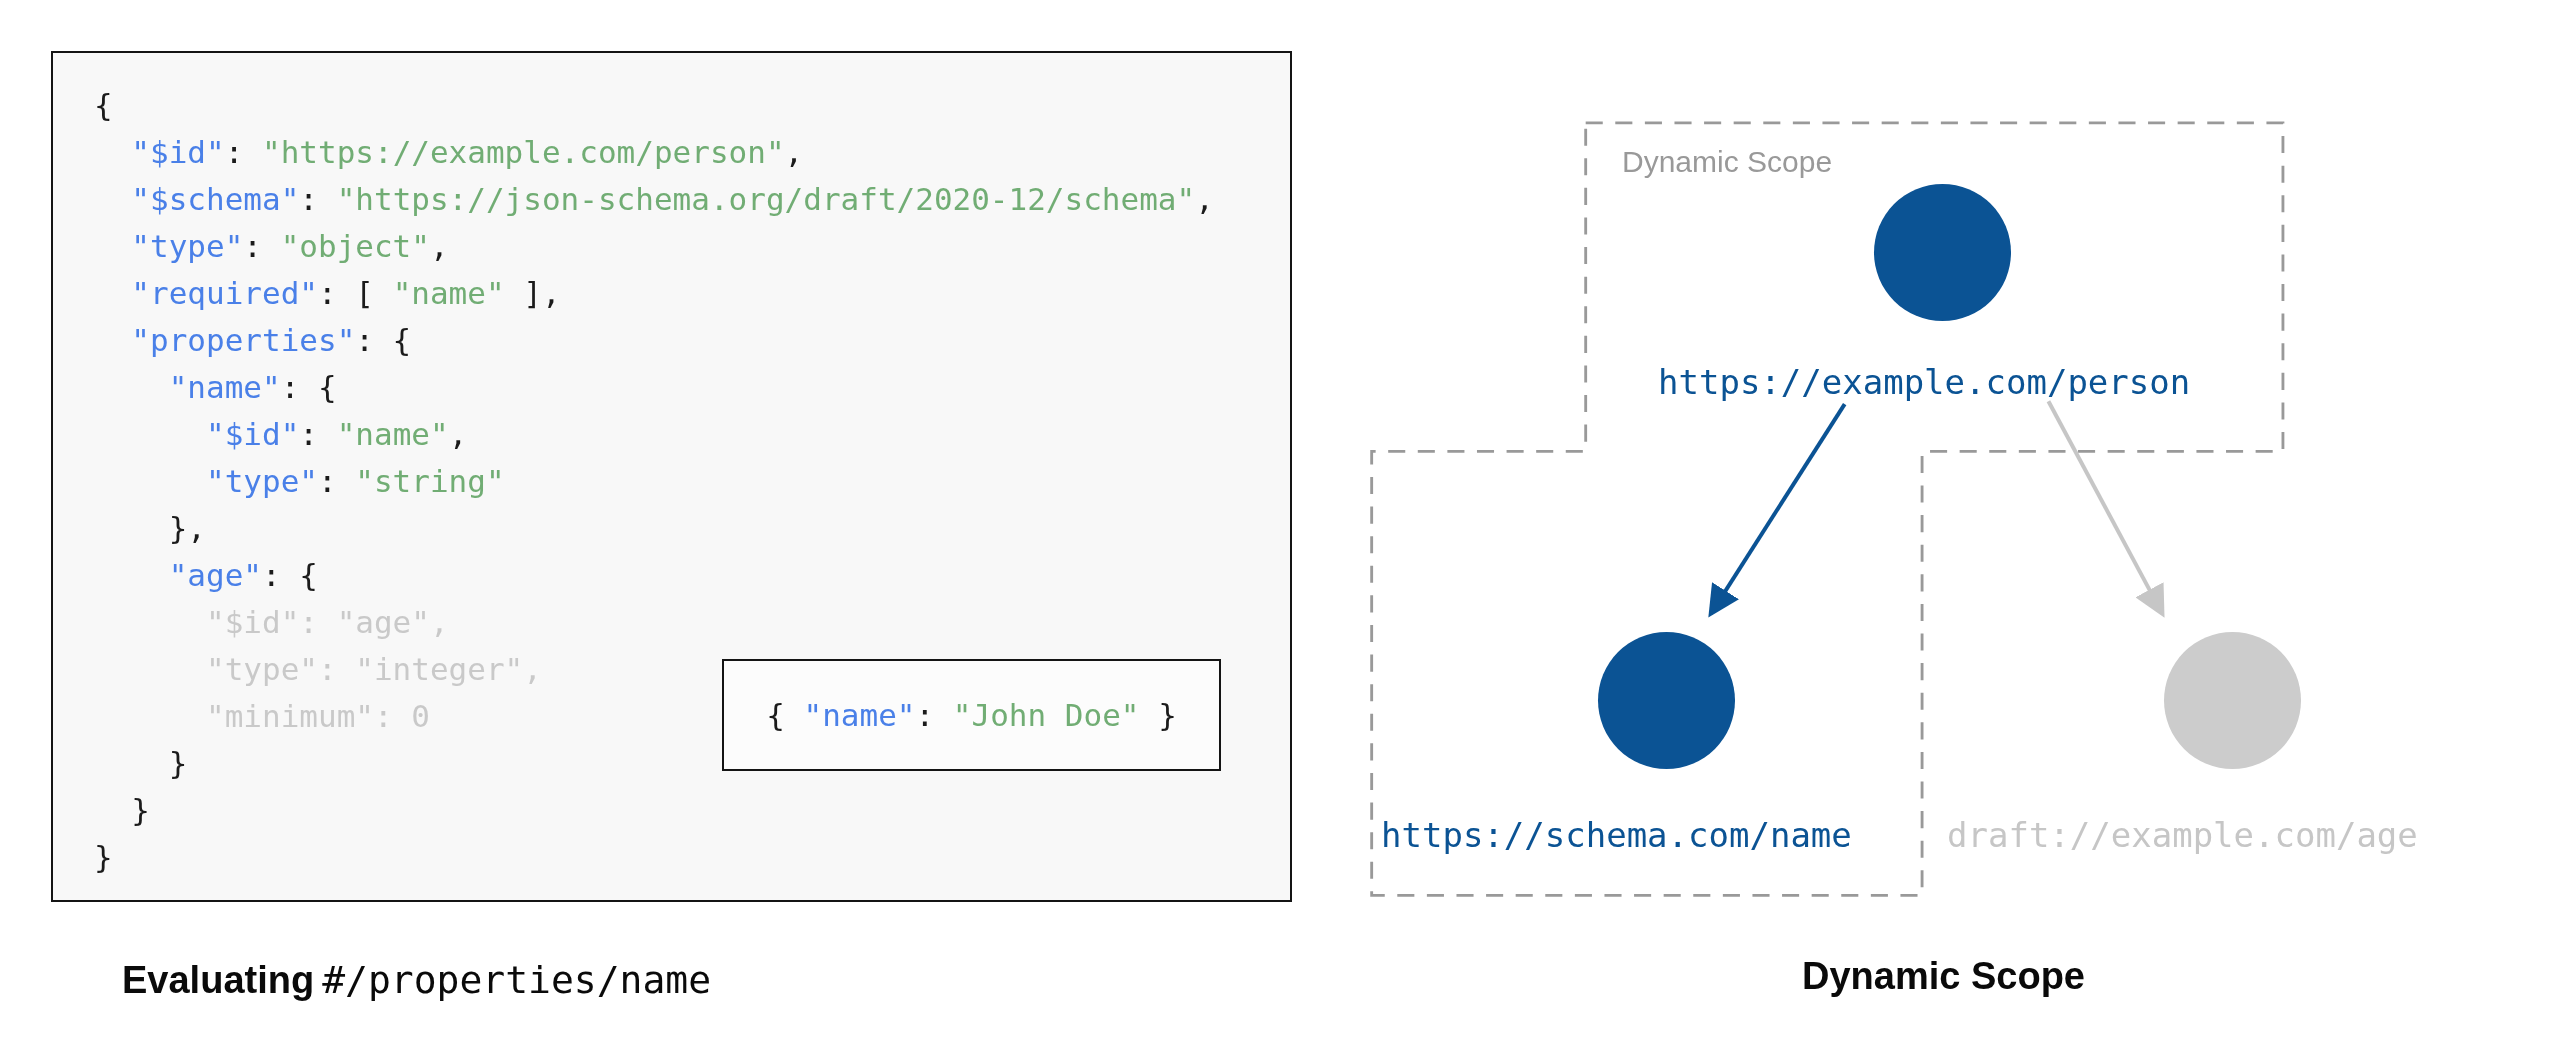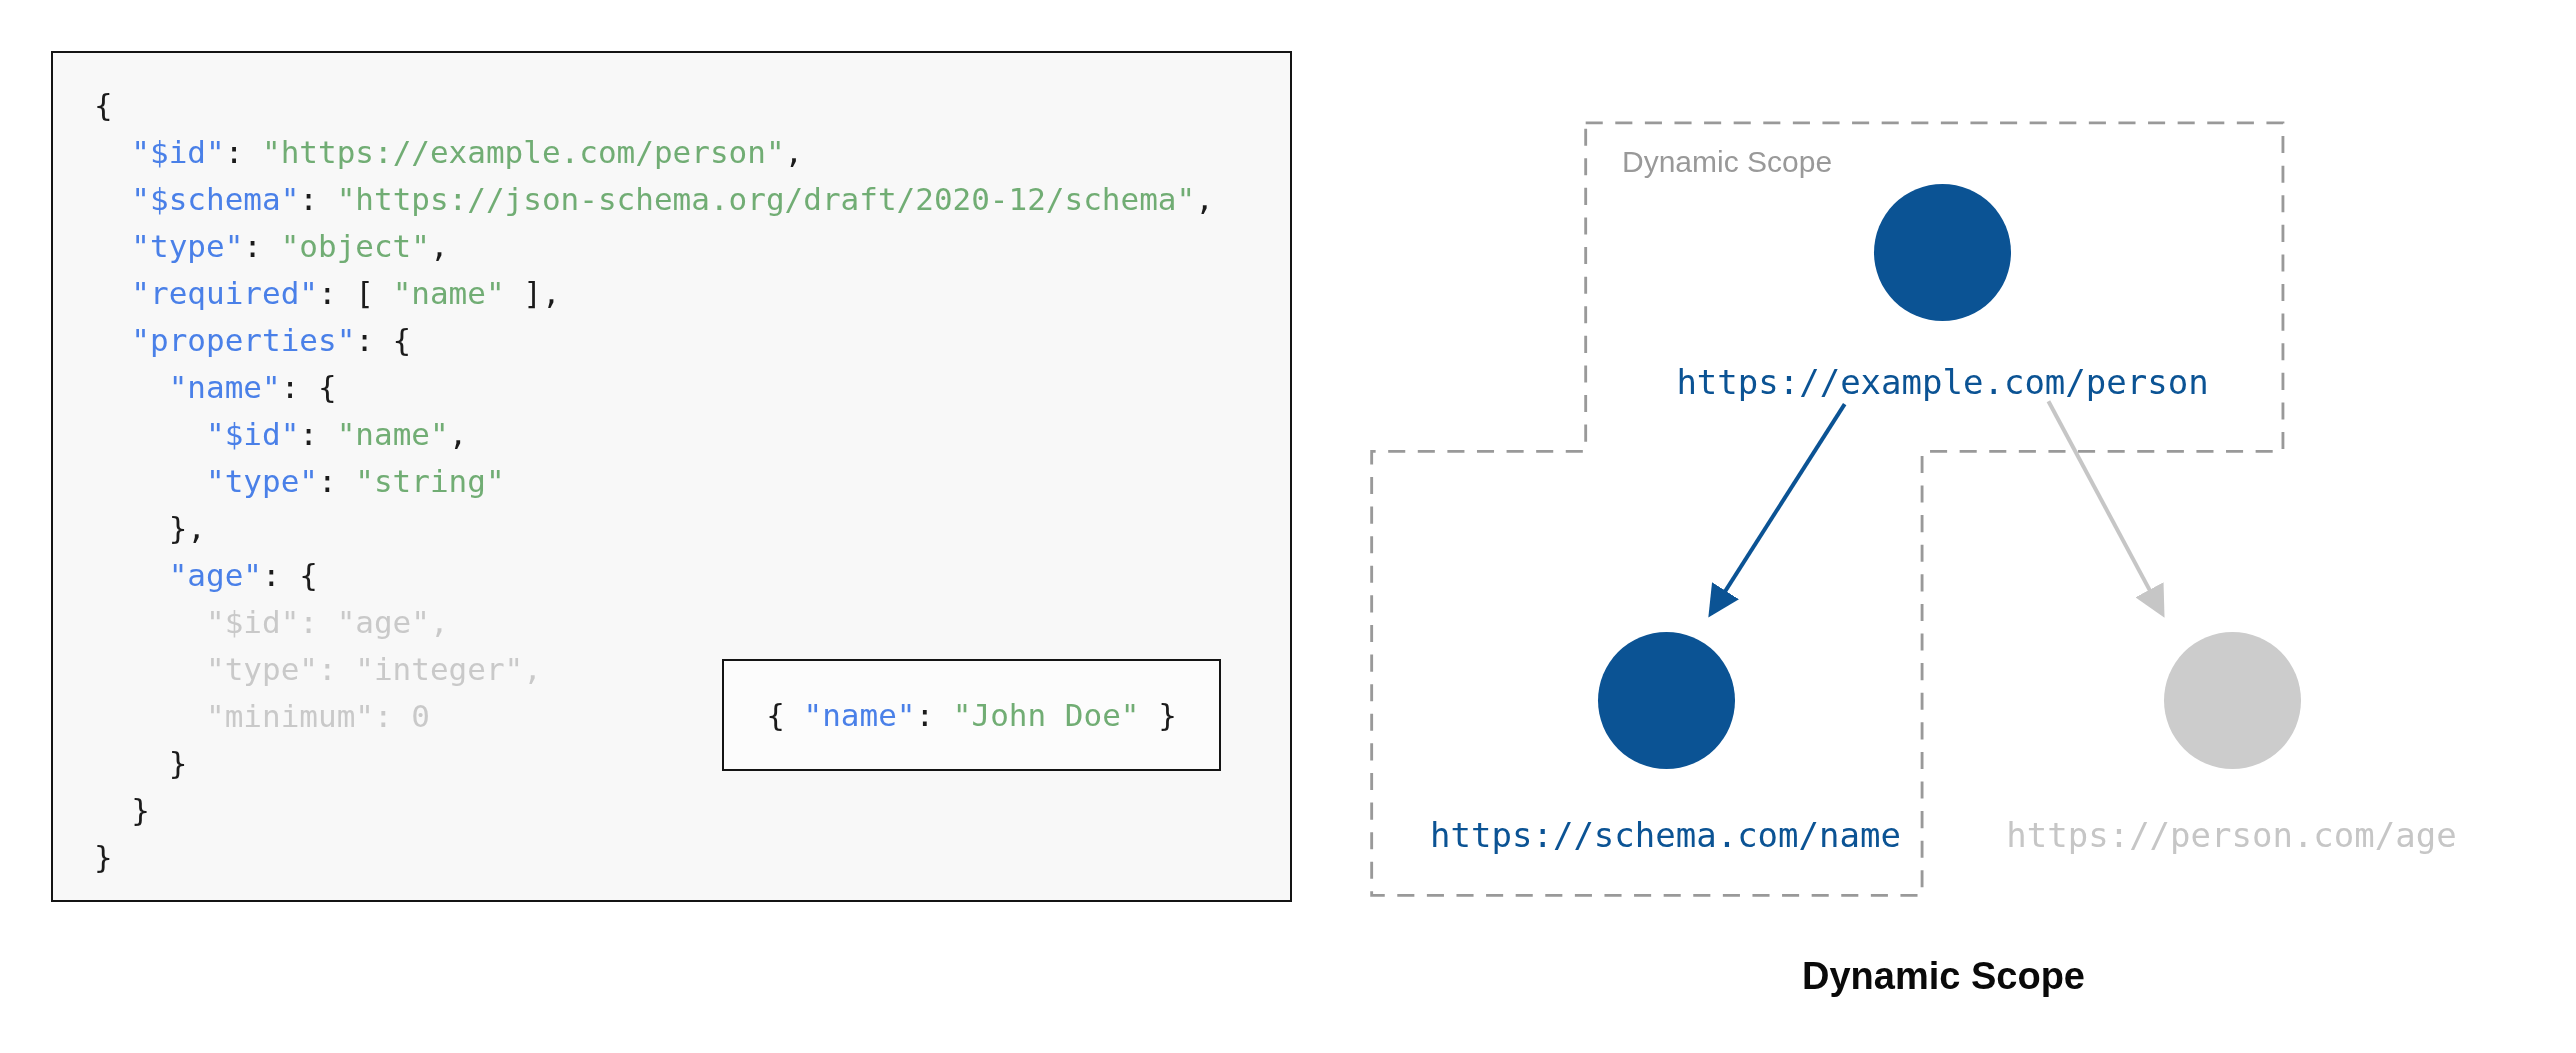--- a/index.html
+++ b/index.html
@@ -46,21 +46,21 @@
 
   .scope-label {
     position:absolute; left:1622px; top:145px; font-size:30px; color:#999999;
   }
   .node {
     position:absolute; width:137px; height:137px; border-radius:50%;
   }
   .node-active   { background:#0b5394; }
   .node-inactive { background:#cccccc; }
   .node-url {
-    position:absolute; width:569px; text-align:center;
+    position:absolute; width:569px; 
     font-family:"DejaVu Sans Mono", monospace; font-size:34px;
   }
   .url-active   { color:#0b5394; }
   .url-inactive { color:#c6c6c6; }
 
   .caption-right {
     left:1659px; top:955px; width:569px; text-align:center;
     font-weight:bold; font-size:38px;
   }
 </style>
@@ -70,20 +70,23 @@
 <div class="canvas">
 
   <section class="schema-box">
     <pre class="code"><div><span class="tok-p">{</span></div><div><span class="tok-p">  </span><span class="tok-k">"$id"</span><span class="tok-p">: </span><span class="tok-s">"https://example.com/person"</span><span class="tok-p">,</span></div><div><span class="tok-p">  </span><span class="tok-k">"$schema"</span><span class="tok-p">: </span><span class="tok-s">"https://json-schema.org/draft/2020-12/schema"</span><span class="tok-p">,</span></div><div><span class="tok-p">  </span><span class="tok-k">"type"</span><span class="tok-p">: </span><span class="tok-s">"object"</span><span class="tok-p">,</span></div><div><span class="tok-p">  </span><span class="tok-k">"required"</span><span class="tok-p">: [ </span><span class="tok-s">"name"</span><span class="tok-p"> ],</span></div><div><span class="tok-p">  </span><span class="tok-k">"properties"</span><span class="tok-p">: {</span></div><div><span class="tok-p">    </span><span class="tok-k">"name"</span><span class="tok-p">: {</span></div><div><span class="tok-p">      </span><span class="tok-k">"$id"</span><span class="tok-p">: </span><span class="tok-s">"name"</span><span class="tok-p">,</span></div><div><span class="tok-p">      </span><span class="tok-k">"type"</span><span class="tok-p">: </span><span class="tok-s">"string"</span></div><div><span class="tok-p">    },</span></div><div><span class="tok-p">    </span><span class="tok-k">"age"</span><span class="tok-p">: {</span></div><div><span class="tok-d">      "$id": "age",</span></div><div><span class="tok-d">      "type": "integer",</span></div><div><span class="tok-d">      "minimum": 0</span></div><div><span class="tok-p">    }</span></div><div><span class="tok-p">  }</span></div><div><span class="tok-p">}</span></div></pre>
 
     <div class="instance-box">
       <code class="instance-code"><span class="tok-p">{ </span><span class="tok-k">"name"</span><span class="tok-p">: </span><span class="tok-s">"John Doe"</span><span class="tok-p"> }</span></code>
     </div>
   </section>
 
+  <div class="caption caption-left">
+    <span class="cap-bold">Evaluating</span><span class="cap-mono">#/properties/name</span>
+  </div>
 
   <svg class="diagram-svg" viewBox="0 0 4524 1850">
     <defs>
       <marker id="arrowBlue" viewBox="0 0 10 10" refX="8.5" refY="5" markerWidth="8" markerHeight="8" orient="auto-start-reverse">
         <path d="M 0 0 L 10 5 L 0 10 z" fill="#0b5394"></path>
       </marker>
       <marker id="arrowGray" viewBox="0 0 10 10" refX="8.5" refY="5" markerWidth="8" markerHeight="8" orient="auto-start-reverse">
         <path d="M 0 0 L 10 5 L 0 10 z" fill="#c6c6c6"></path>
       </marker>
     </defs>
@@ -97,17 +100,17 @@
 
   <div class="scope-label">Dynamic Scope</div>
 
   <div class="node node-active" style="left:1874px; top:184px;"></div>
   <div class="node-url url-active" style="left:1658px; top:362px;">https://example.com/person</div>
 
   <div class="node node-active" style="left:1598px; top:632px;"></div>
   <div class="node-url url-active" style="left:1381px; top:815px;">https://schema.com/name</div>
 
   <div class="node node-inactive" style="left:2164px; top:632px;"></div>
-  <div class="node-url url-inactive" style="left:1947px; top:815px;">https://person.com/age</div>
+  <div class="node-url url-inactive" style="left:1947px; top:815px;">draft://example.com/age</div>
 
   <div class="caption caption-right">Dynamic Scope</div>
 </div>
 
 
 </body></html>

